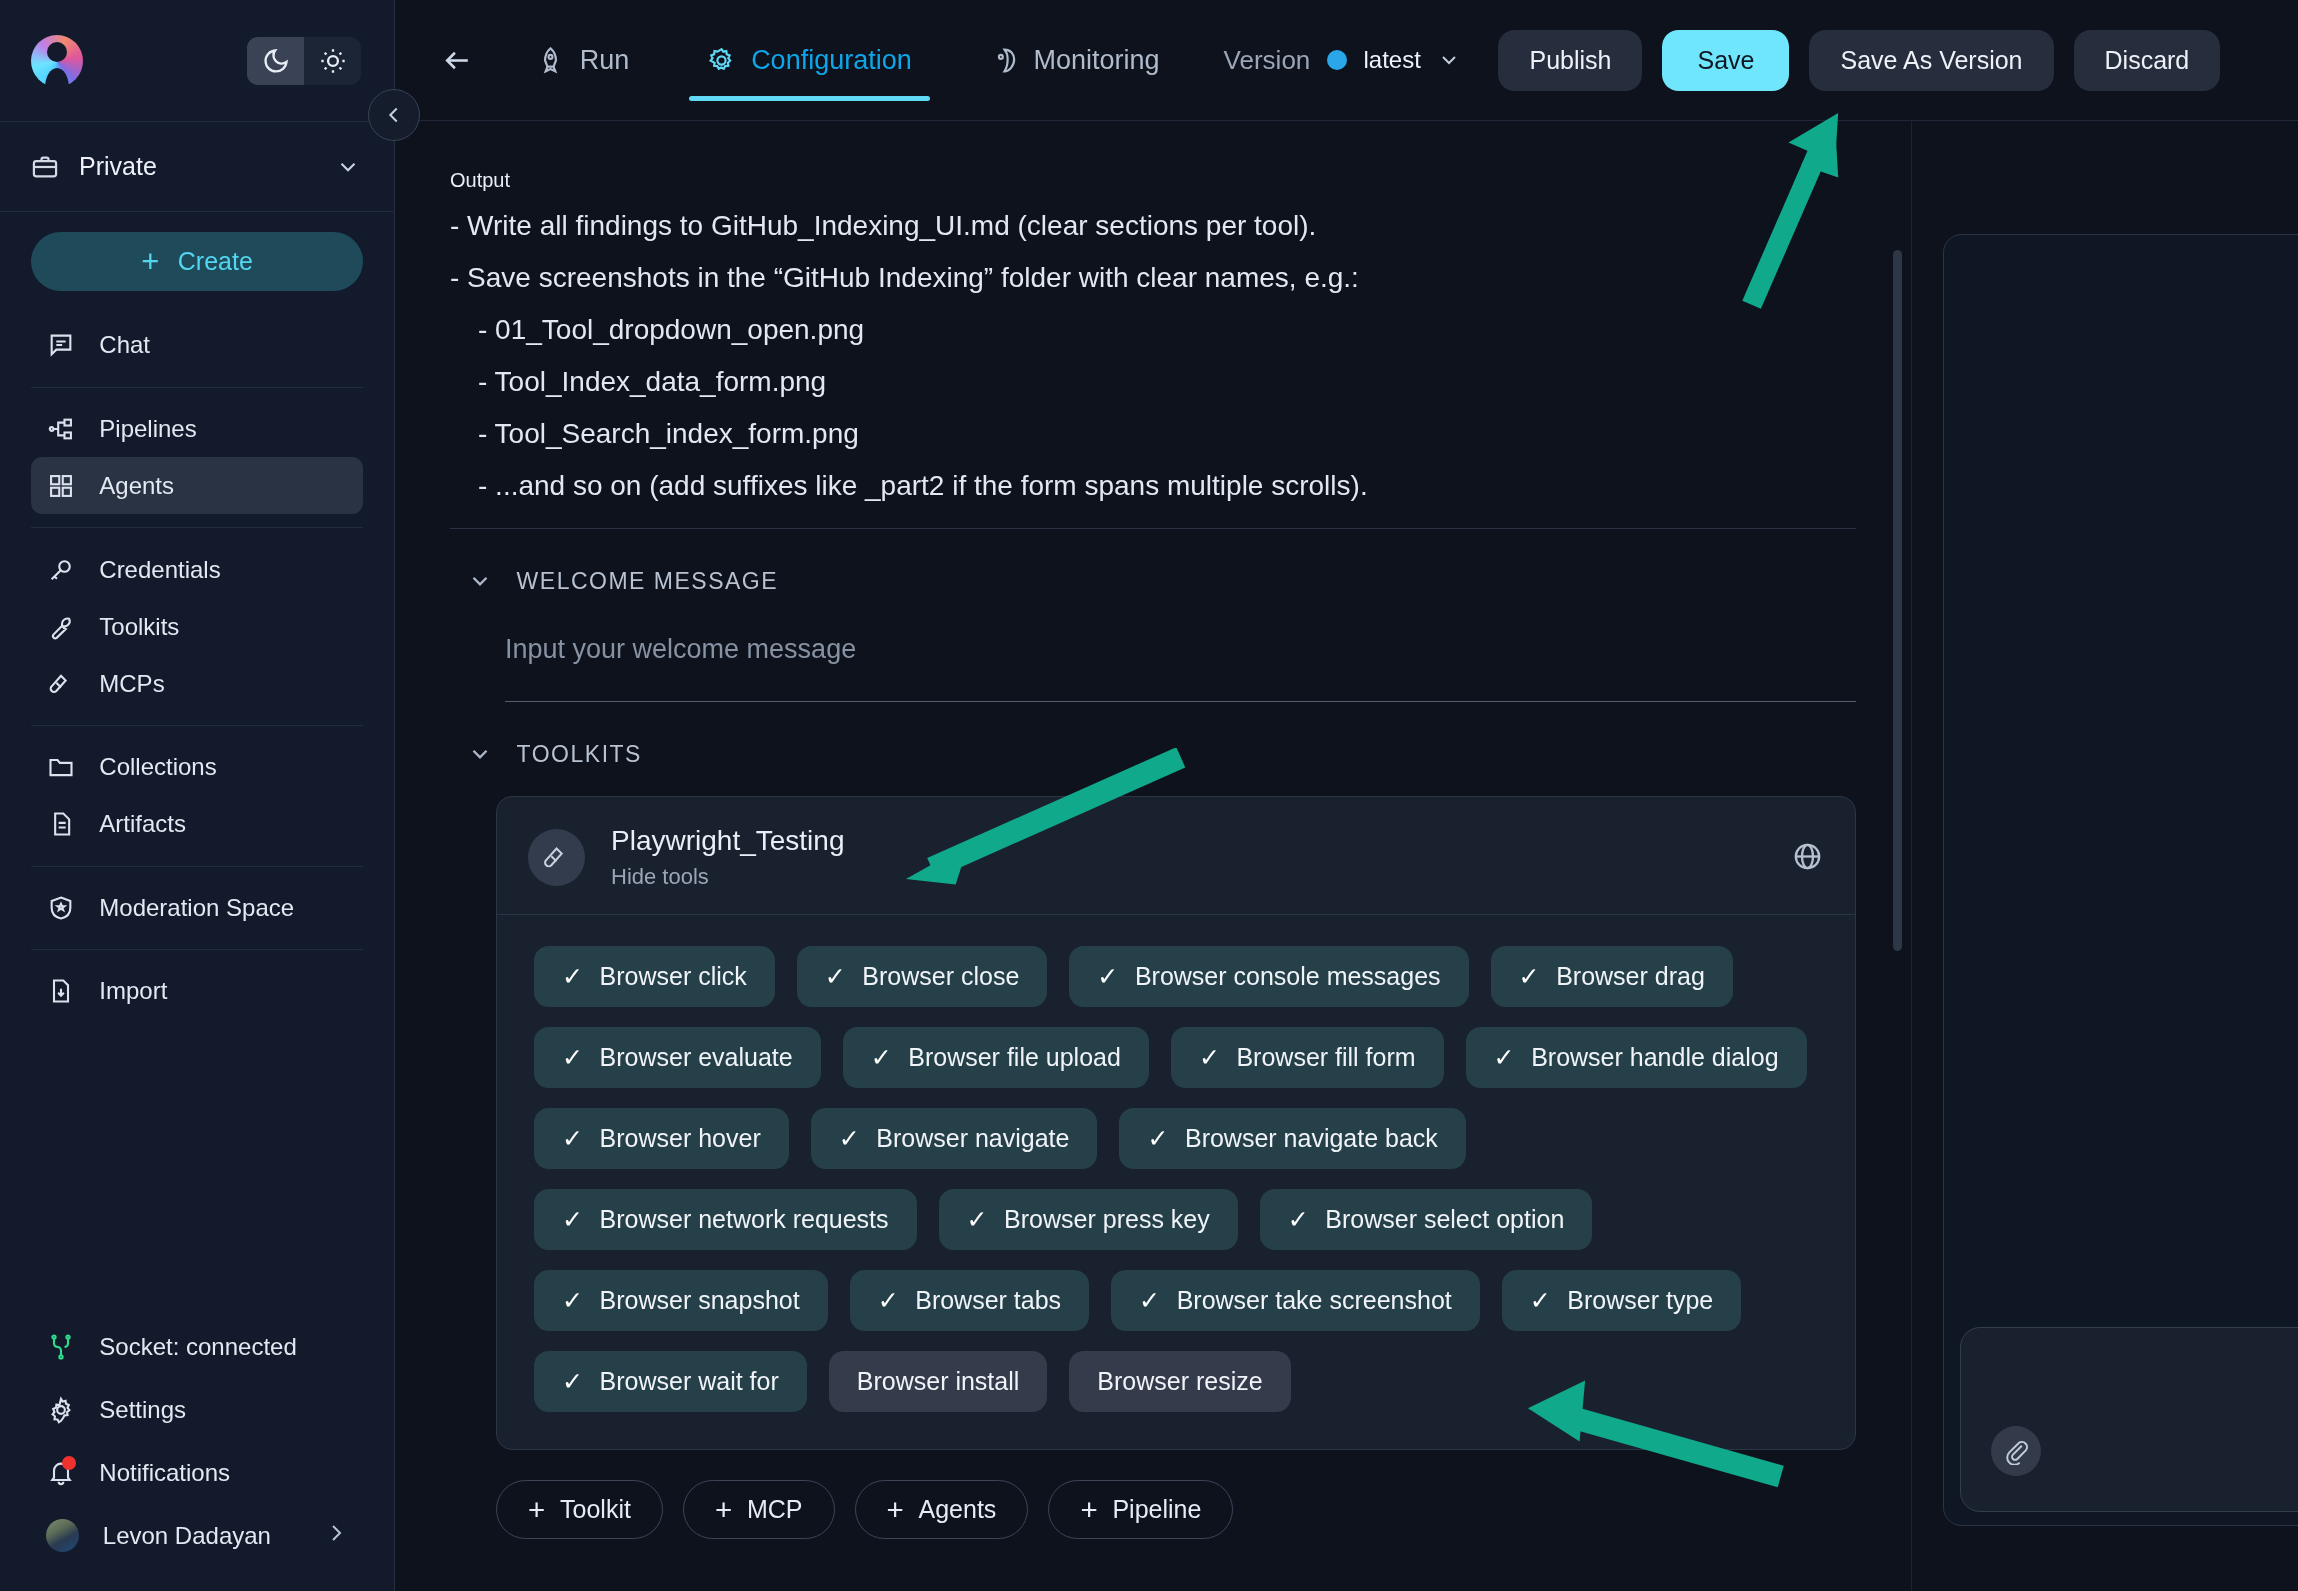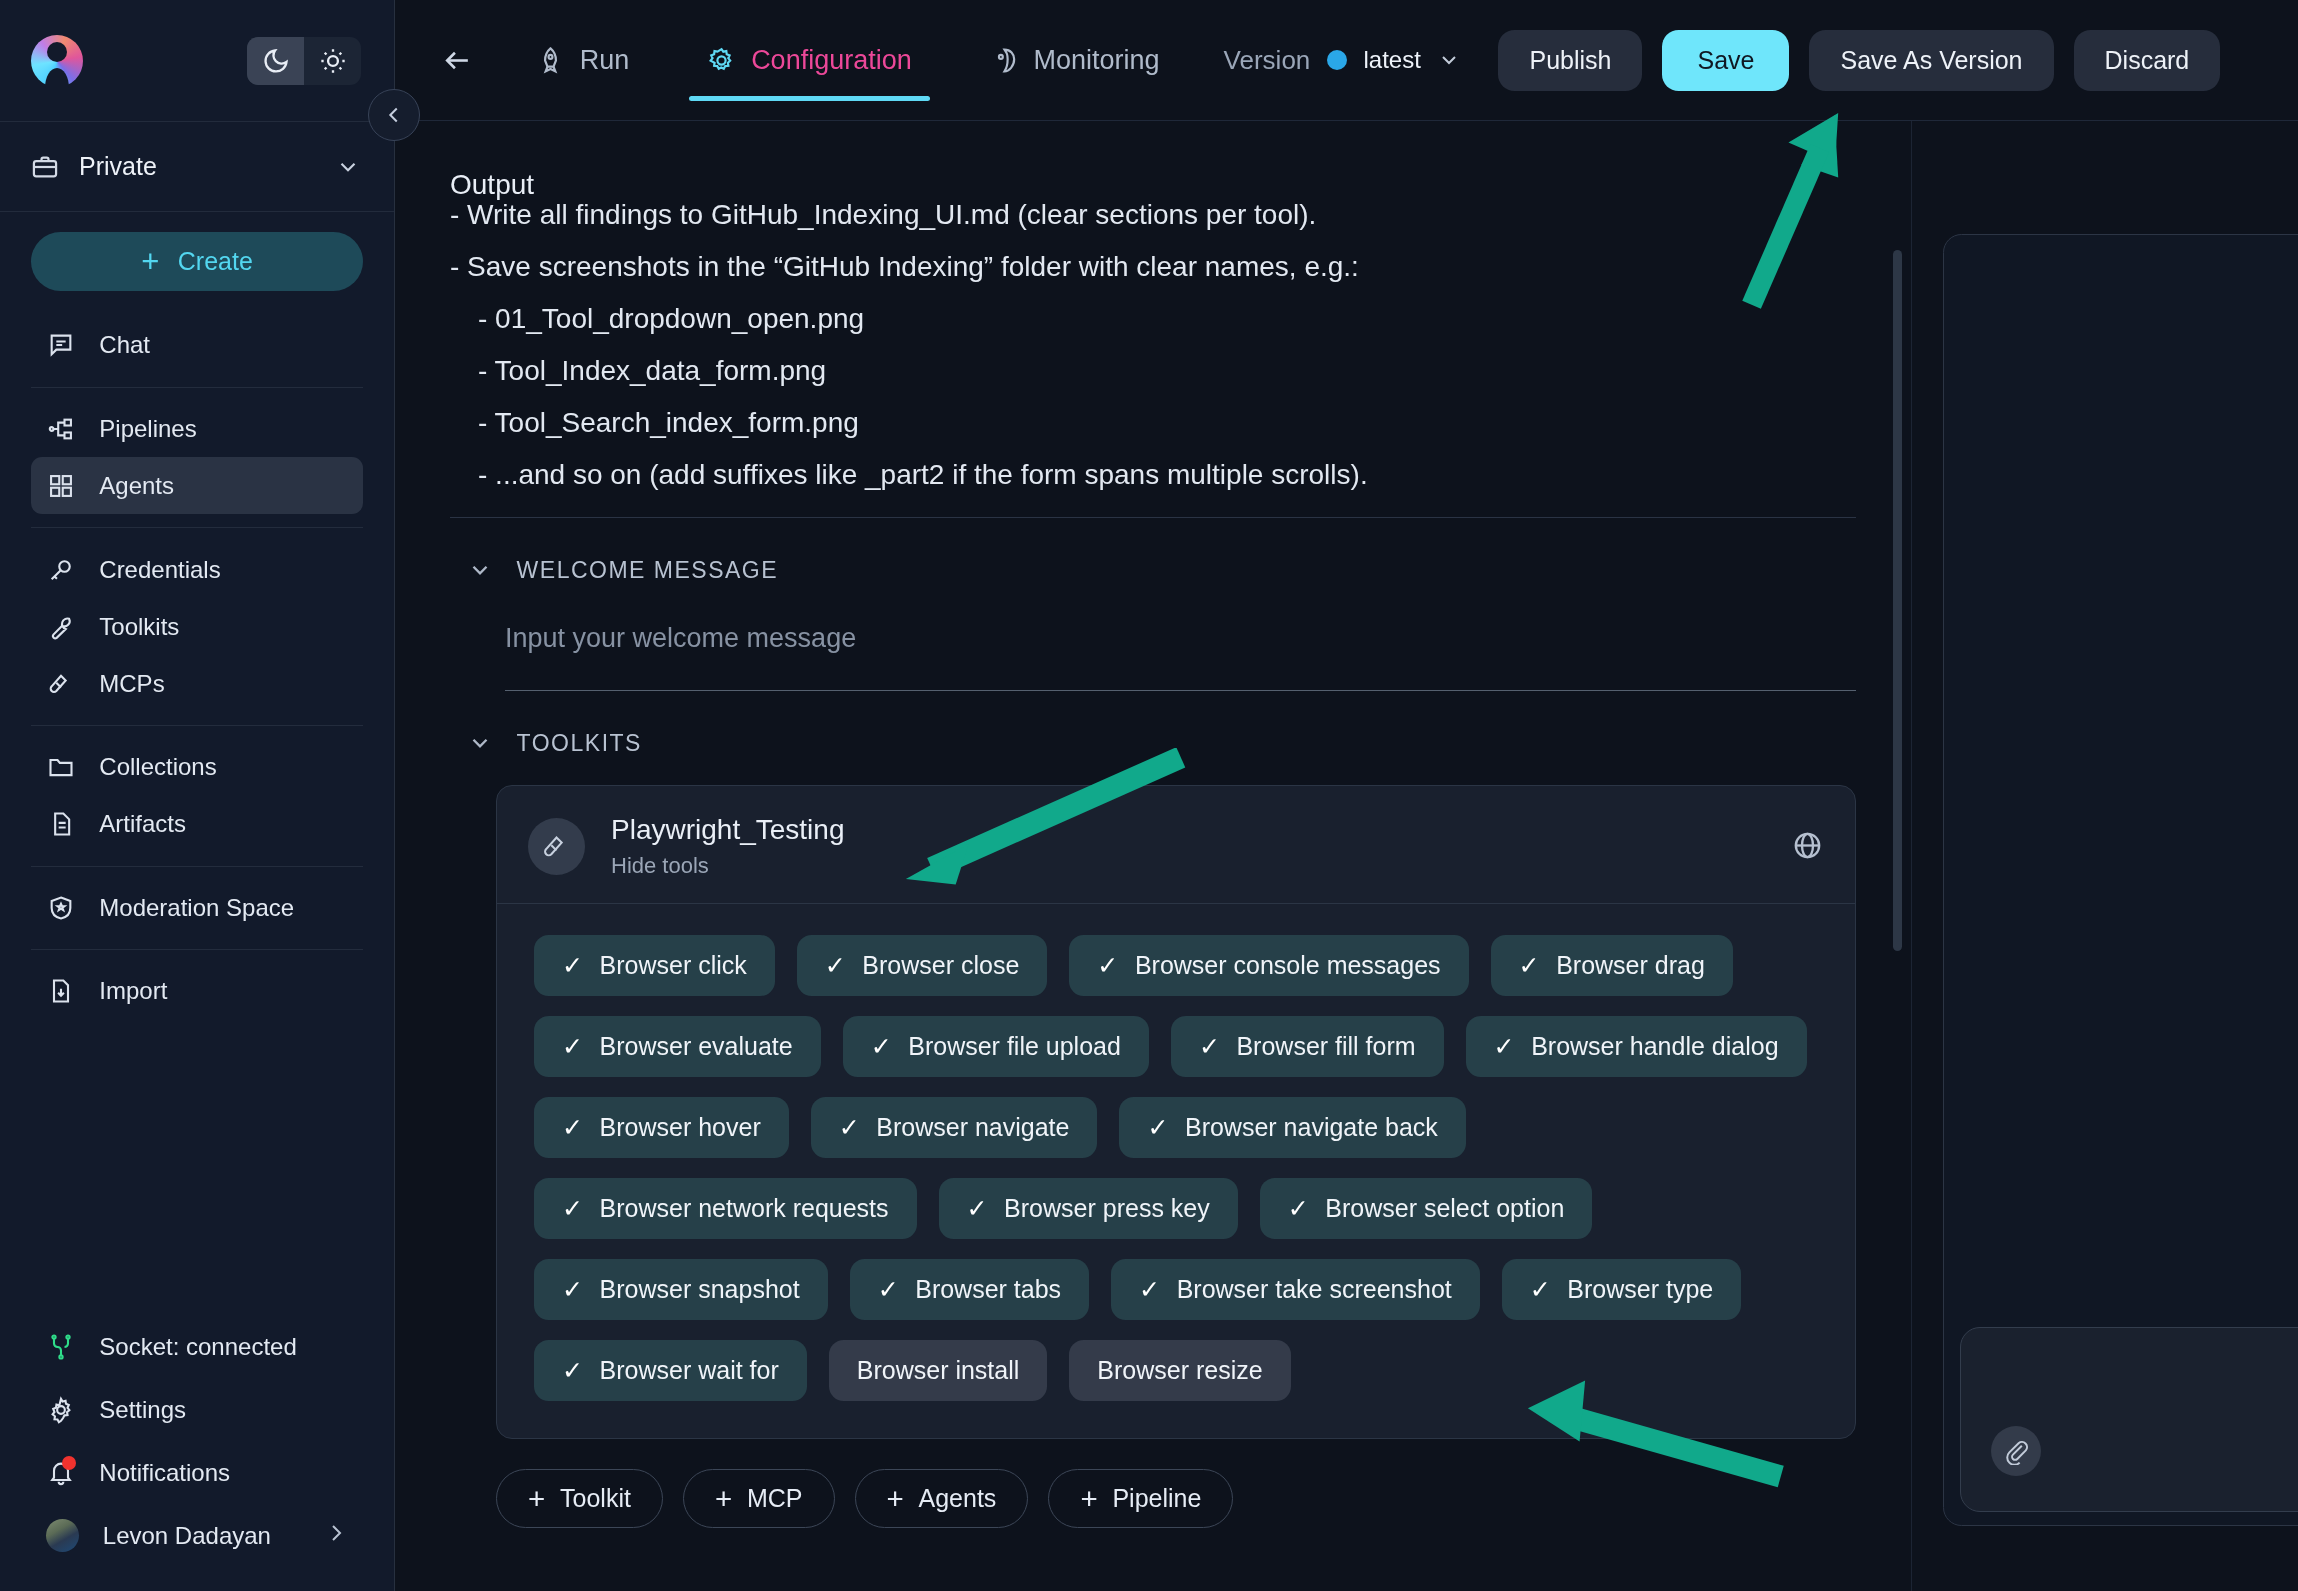--- a/index.html
+++ b/index.html
@@ -91,21 +91,21 @@
     border-bottom:0.9px solid #1f2839; padding: 0 33px 0 35px; flex:none;
   }
   .back-btn { width:55px; height:55px; display:flex; align-items:center; justify-content:center; }
   .back-btn svg { width:31px; height:31px; stroke:#cfd8e6; fill:none; stroke-width:2; }
   .tabs { display:flex; align-items:center; gap:16px; margin-left:20px; height:121px; }
   .tab {
     display:flex; align-items:center; gap:14.8px; height:100%;
     padding: 0 31px; color:#b0bbcb; font-size:27px; position:relative;
   }
   .tab svg { width:29px; height:29px; stroke:#b0bbcb; fill:none; stroke-width:1.8; }
-  .tab.active { color:#ec4899; }
+  .tab.active { color:#0ea5e9; }
   .tab.active svg { stroke:#5fd9f5; }
   .tab.active::after {
     content:""; position:absolute; left:13px; right:13px; bottom:20px; height:4.6px;
     background:#5fd9f5; border-radius:2.8px;
   }
   .version-wrap { display:flex; align-items:center; gap:16.6px; margin-left:33px; }
   .version-label { color:#9aa6b8; font-size:26px; }
   .version-dot { width:20px; height:20px; border-radius:50%; background:#2aa7e8; }
   .version-value { color:#eef3fa; font-size:24px; }
   .version-wrap svg { width:24px; height:24px; stroke:#c2cbd9; fill:none; stroke-width:2; }
@@ -118,21 +118,21 @@
   .btn.primary { background:#6fe6fb; color:#0f1722; padding: 0 35px; }
 
   
   .content-row { flex:1; display:flex; min-height:0; }
   .content {
     flex:1; position:relative; overflow:hidden; padding: 0 0 0 0;
     border-right:0.9px solid #1c2433;
   }
   .content-inner { padding: 48px 55px 37px 55px; }
 
-  .out-title { color:#e9eef6; font-size:28px; }
+  .out-title { color:#e9eef6; font-size:20px; margin-bottom: 20px; }
   .out-line { color:#e2e8f1; font-size:28px; line-height:1.0; margin-bottom:24px; white-space:nowrap; }
   .out-line.indent { padding-left:28px; }
 
   .divider { height:0.9px; background:#2a3344; margin: 28px 0 0; }
 
   .section-head {
     display:flex; align-items:center; gap:24px; margin: 39px 0 0; padding-left:16.6px;
   }
   .section-head svg { width:26px; height:26px; stroke:#aeb8c8; fill:none; stroke-width:2.2; }
   .section-title { color:#b8c2d1; font-size:23px; letter-spacing:1.5px; }

